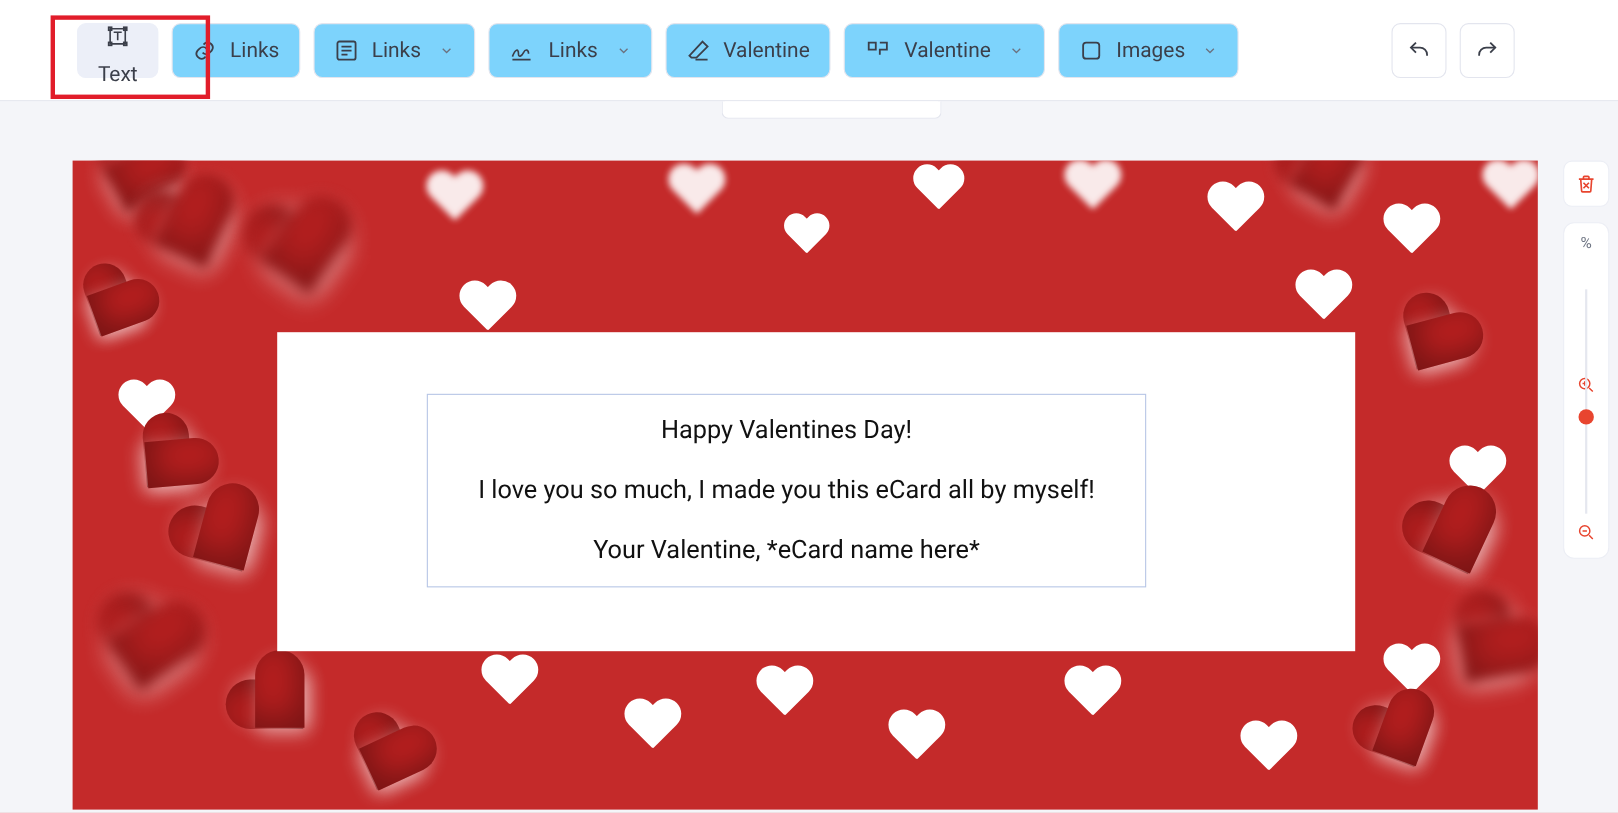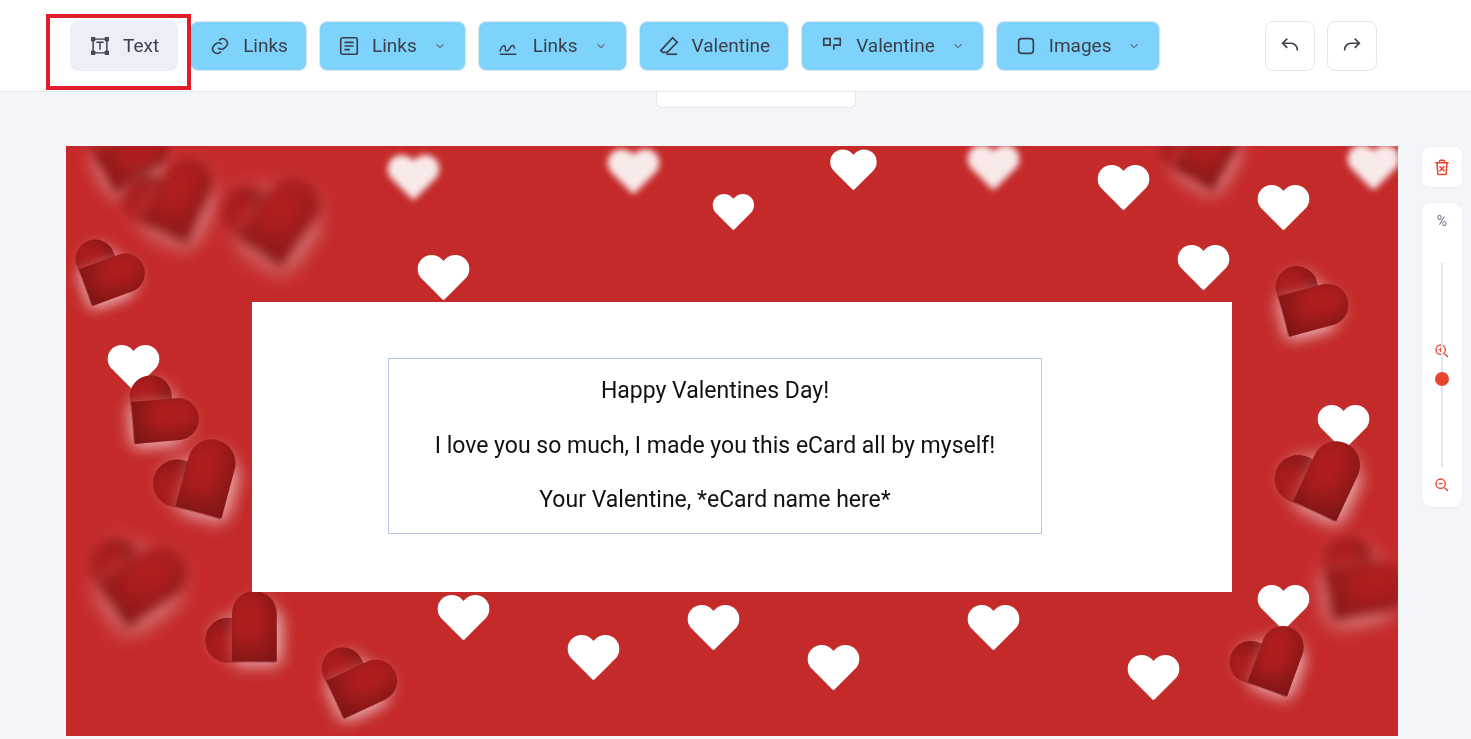--- a/index.html
+++ b/index.html
@@ -34,20 +34,21 @@
     border-radius: 8px;
     background: #7dd3fc;
     color: #3b3f4a;
     font-size: 19px;
     cursor: pointer;
     user-select: none;
   }
   .tool-btn.active {
     background: #eceff8;
     border-color: #eceff8;
+    flex-direction: column;
   }
   .tool-btn .chev {
     margin-left: 4px;
   }
   .tool-btn svg { display: block; }
 
   
   .highlight-box {
     position: absolute;
     top: 14px;

